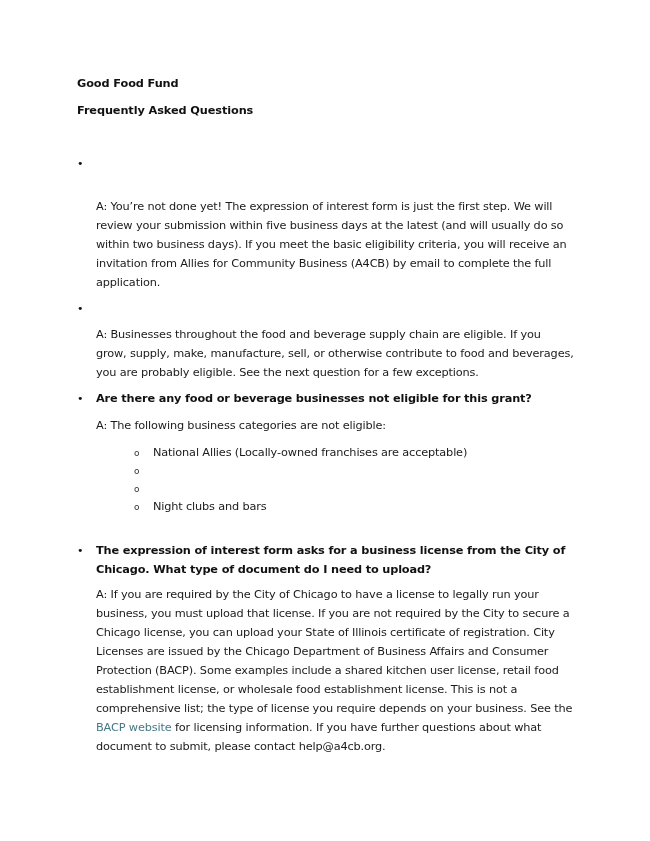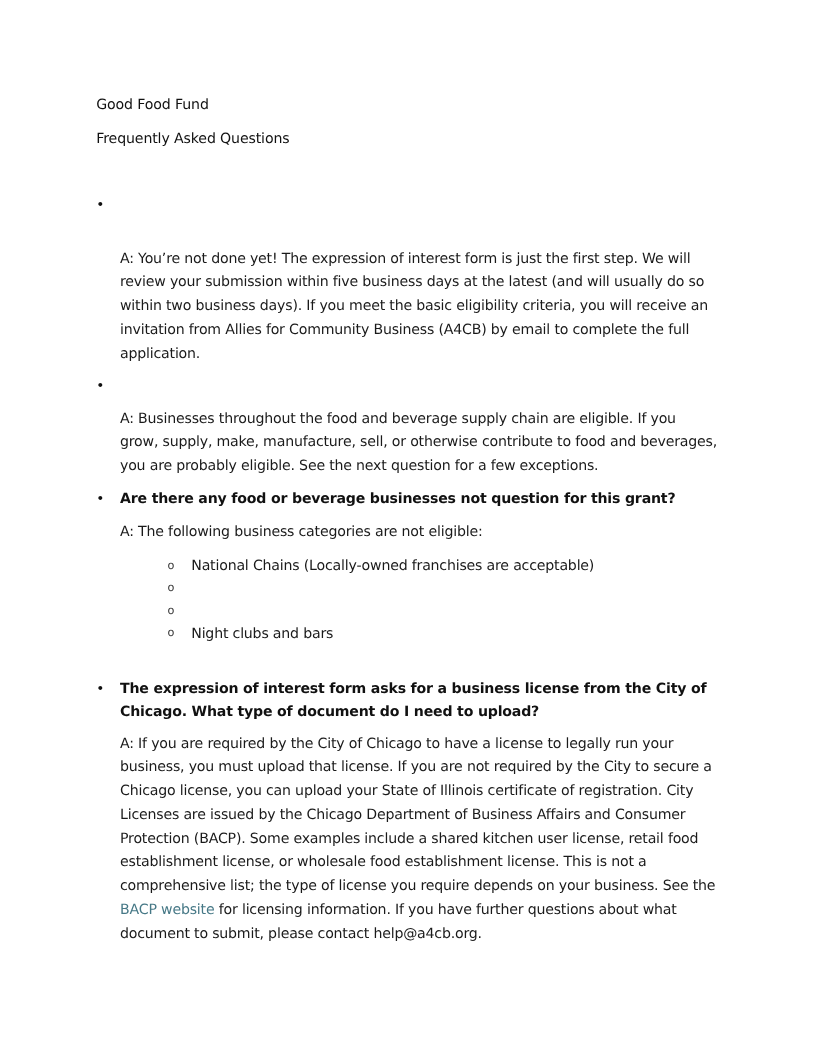--- a/index.html
+++ b/index.html
@@ -2,21 +2,21 @@
 <html><head>
 <meta charset="utf-8">
 <style>
   html, body { margin: 0; padding: 0; background: #ffffff; }
   body {
     width: 650px; height: 841px; position: relative; overflow: hidden;
     font-family: "DejaVu Sans", "Liberation Sans", sans-serif;
     color: #111111;
   }
   .page { position: absolute; left: 0; top: 0; width: 650px; height: 841px; }
-  .title { position: absolute; left: 77px; font-weight: normal; font-size: 11.3px; letter-spacing: -0.1px; }
+  .title { position: absolute; left: 77px; font-weight: bold; font-size: 11.3px; letter-spacing: -0.1px; }
   .q {
     position: absolute; left: 96px; width: 475px;
     font-weight: bold; font-size: 11.3px; line-height: 19px; letter-spacing: -0.15px;
   }
   .bullet { position: absolute; left: 77px; font-size: 11px; line-height: 19px; }
   .a {
     position: absolute; left: 96px; width: 478px;
     font-size: 11.3px; line-height: 19px; letter-spacing: -0.15px; color: #1a1a1a;
   }
   .sub { position: absolute; left: 153px; font-size: 11.3px; line-height: 18px; letter-spacing: -0.15px; color: #1a1a1a; }
@@ -31,25 +31,25 @@
   <div class="title" style="top:77px">Good Food Fund</div>
   <div class="title" style="top:104px">Frequently Asked Questions</div>
 
   <span class="bullet" style="top:154px">•</span>
   <div class="a" style="top:197px">A: You’re not done yet! The expression of interest form is just the first step. We will review your submission within five business days at the latest (and will usually do so within two business days). If you meet the basic eligibility criteria, you will receive an invitation from Allies for Community Business (A4CB) by email to complete the full application.</div>
 
   <span class="bullet" style="top:299px">•</span>
   <div class="a" style="top:325px">A: Businesses throughout the food and beverage supply chain are eligible. If you grow, supply, make, manufacture, sell, or otherwise contribute to food and beverages, you are probably eligible. See the next question for a few exceptions.</div>
 
   <span class="bullet" style="top:389px">•</span>
-  <div class="q" style="top:389px"><span>Are there any food or beverage businesses </span><span class="u">not</span><span> question for this grant?</span></div>
+  <div class="q" style="top:389px"><span>Are there any food or beverage businesses </span><span class="u">not</span><span> eligible for this grant?</span></div>
   <div class="a" style="top:416px">A: The following business categories are not eligible:</div>
 
   <span class="sub-bullet" style="top:444px">o</span>
-  <div class="sub" style="top:444px">National Chains (Locally-owned franchises are acceptable)</div>
+  <div class="sub" style="top:444px">National Allies (Locally-owned franchises are acceptable)</div>
   <span class="sub-bullet" style="top:462px">o</span>
   <span class="sub-bullet" style="top:480px">o</span>
   <span class="sub-bullet" style="top:498px">o</span>
   <div class="sub" style="top:498px">Night clubs and bars</div>
 
   <span class="bullet" style="top:541px">•</span>
   <div class="q" style="top:541px">The expression of interest form asks for a business license from the City of Chicago. What type of document do I need to upload?</div>
   <div class="a" style="top:585px"><span>A: If you are required by the City of Chicago to have a license to legally run your business, you must upload that license. If you are not required by the City to secure a Chicago license, you can upload your State of Illinois certificate of registration. City Licenses are issued by the Chicago Department of Business Affairs and Consumer Protection (BACP). Some examples include a shared kitchen user license, retail food establishment license, or wholesale food establishment license. This is not a comprehensive list; the type of license you require depends on your business. See the </span><a class="link" style="color: rgb(70, 120, 134);">BACP website</a><span> for licensing information. If you have further questions about what document to submit, please contact help@a4cb.org.</span></div>
 </div>
 

